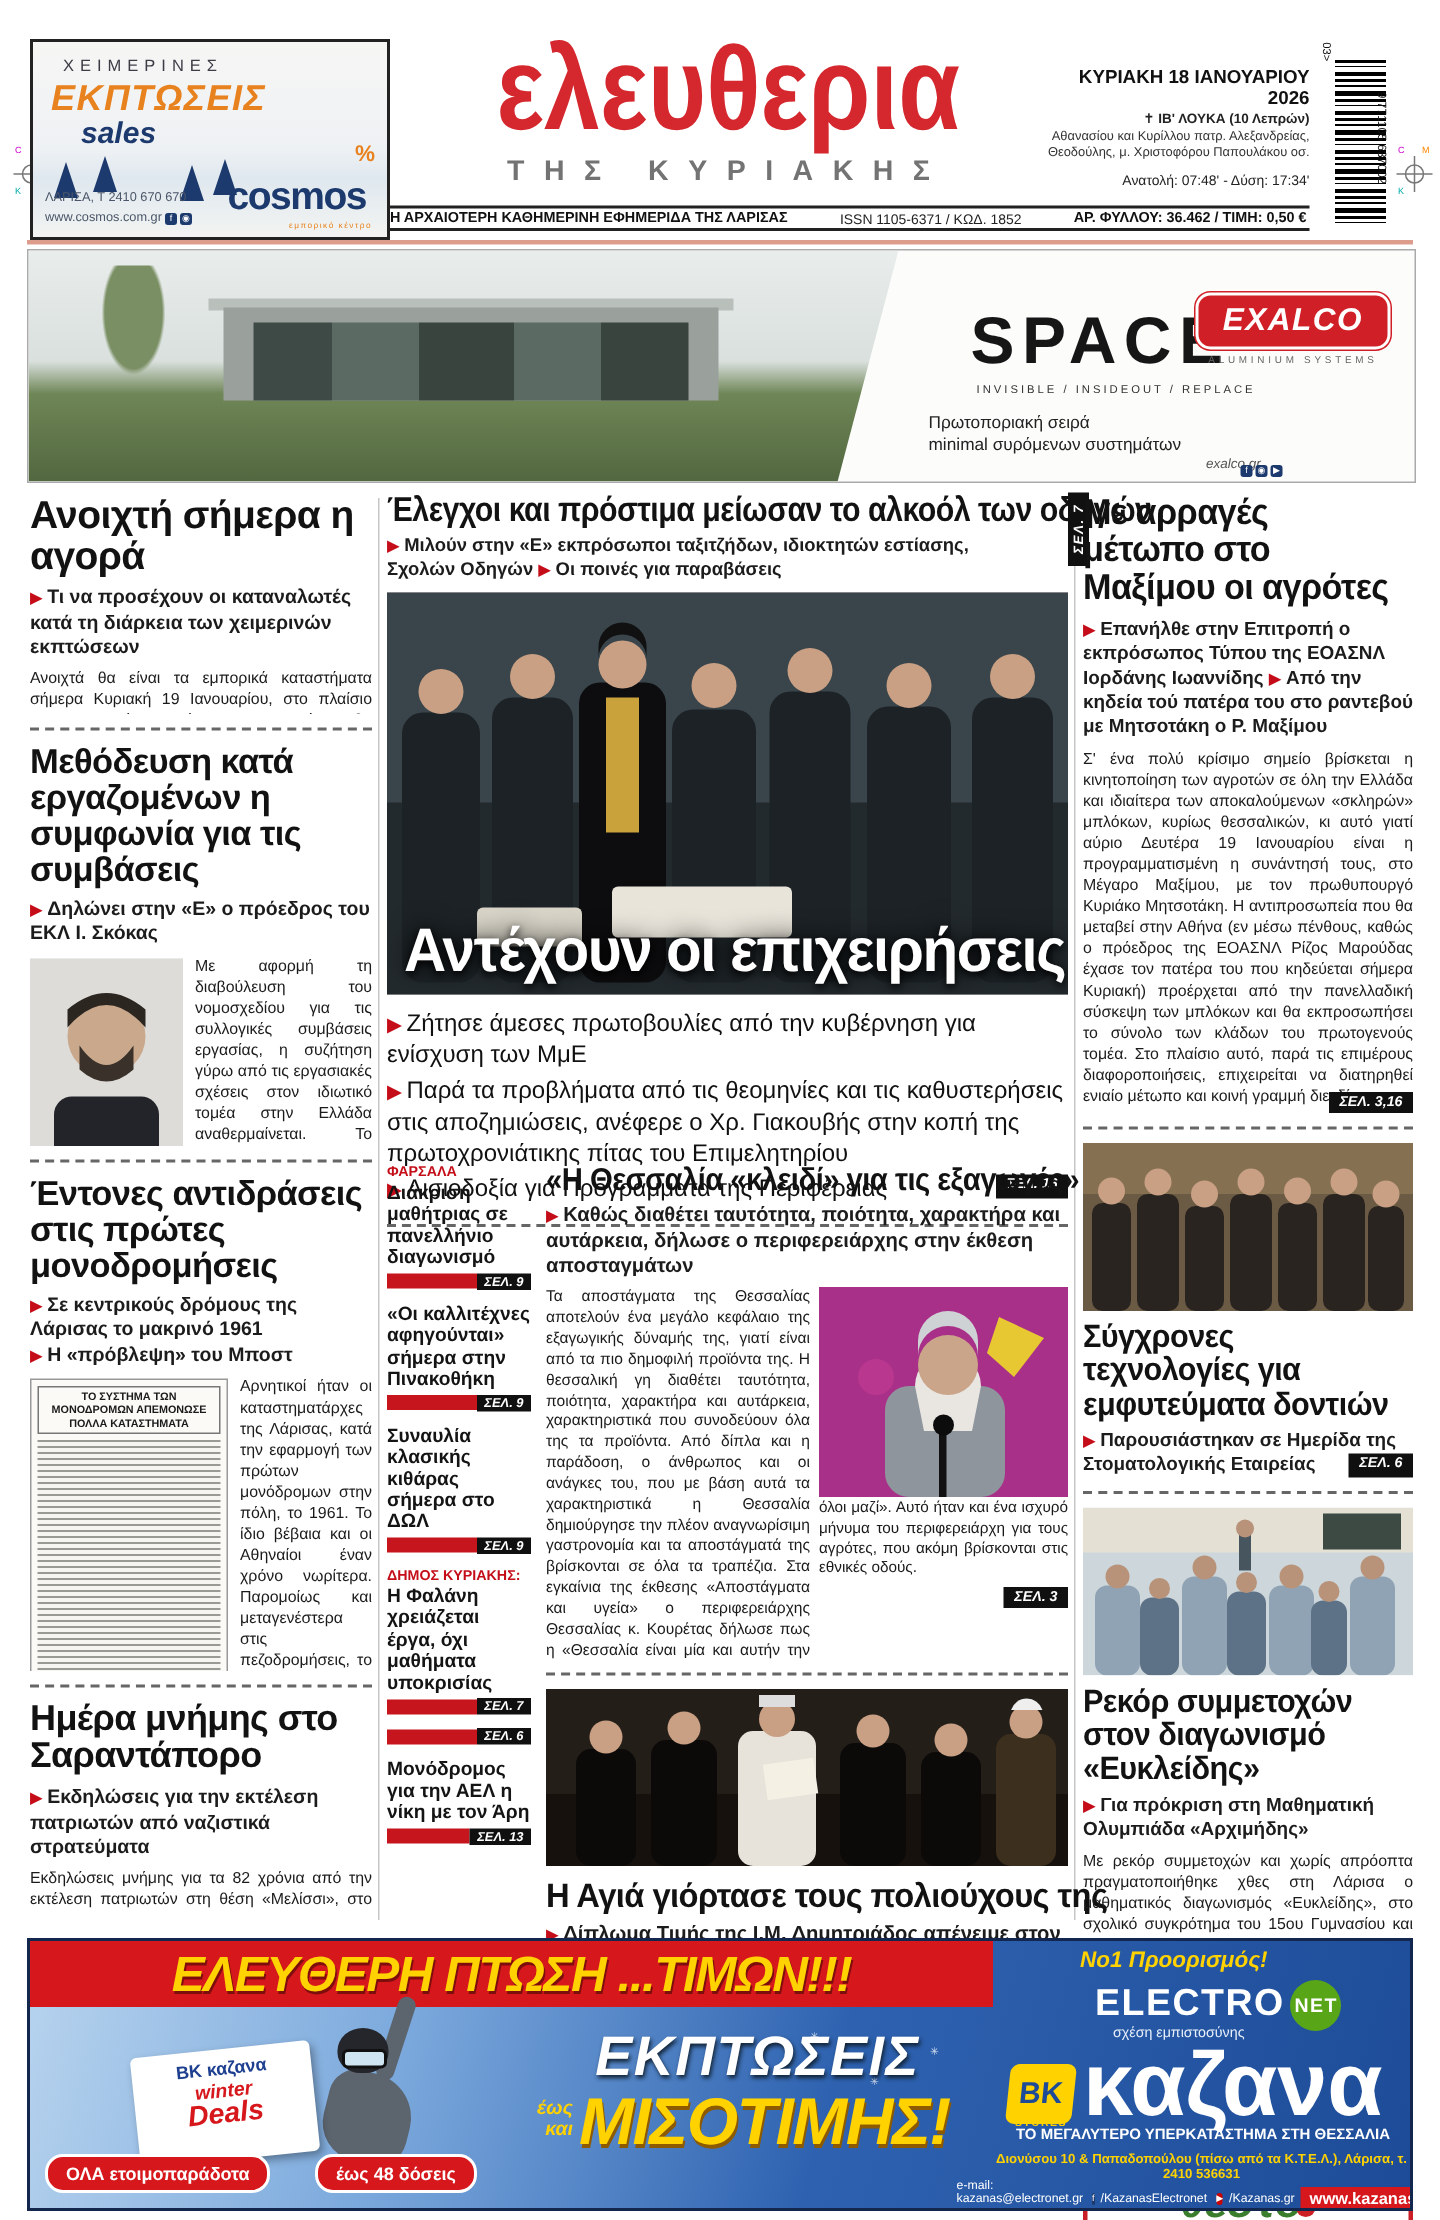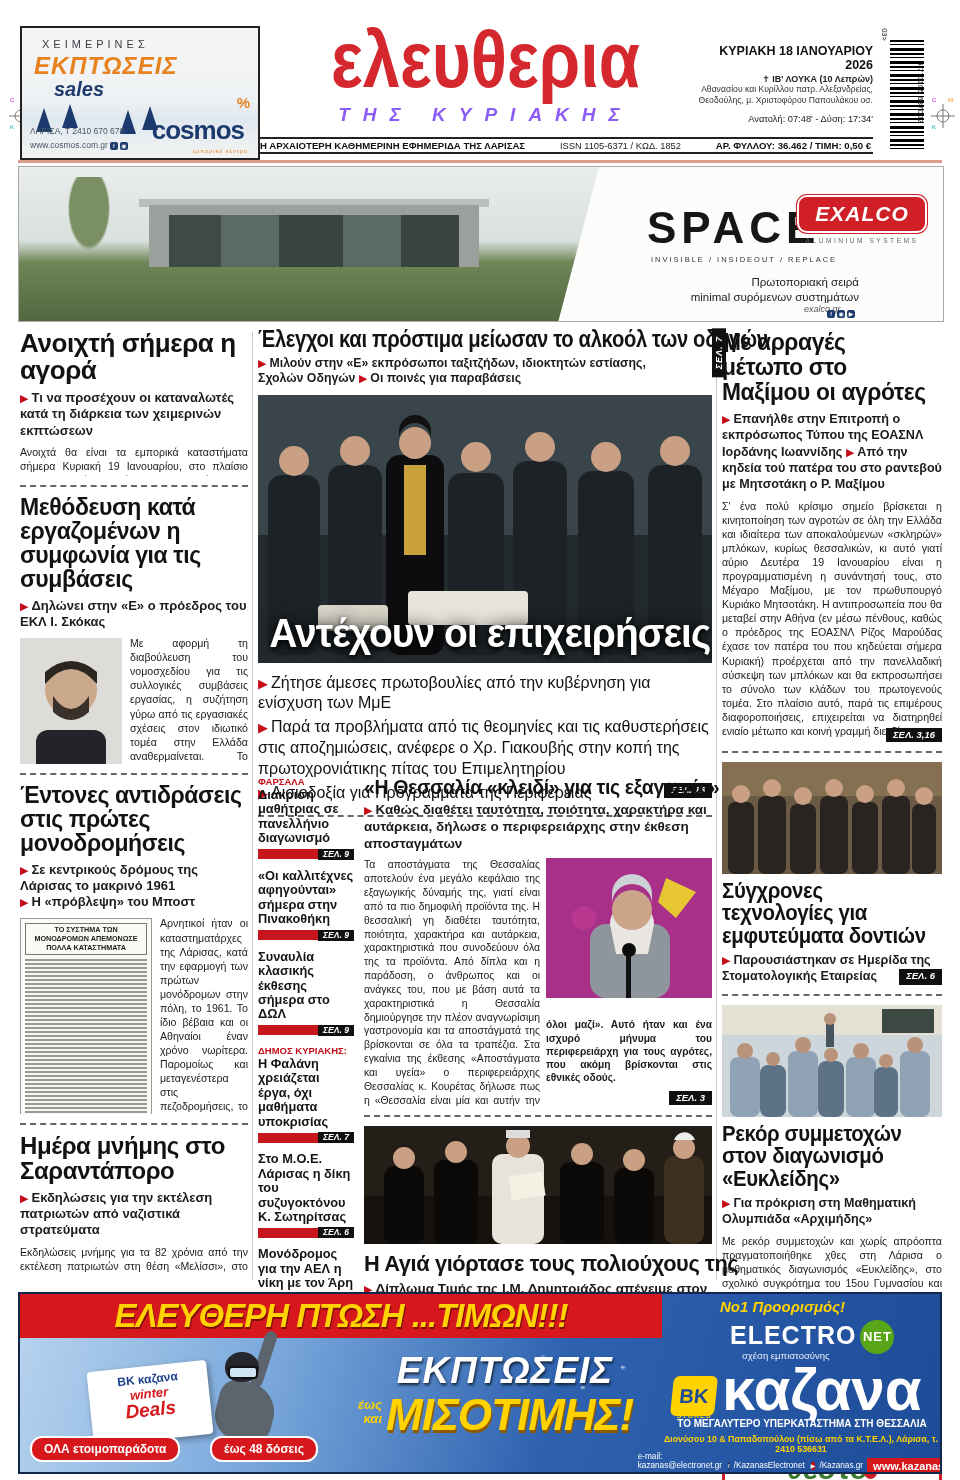--- a/index.html
+++ b/index.html
@@ -17,21 +17,21 @@
                  display:flex;align-items:center;justify-content:center;font-size:44px;font-weight:bold;color:#1d3a6e;}
   .cosmos .pct{position:absolute;right:8px;top:66px;font-size:15px;font-weight:bold;color:#e8821e;}
   .cosmos .tree{position:absolute;width:0;height:0;border-left:8px solid transparent;border-right:8px solid transparent;border-bottom:24px solid #1d3a6e;}
   .cosmos .phone{position:absolute;left:8px;bottom:22px;font-size:8.5px;color:#4a5668;}
   .cosmos .site{position:absolute;left:8px;bottom:8px;font-size:8.5px;color:#4a5668;}
   .cosmos .brand{position:absolute;right:14px;bottom:12px;font-size:26px;font-weight:bold;color:#1d3a6e;letter-spacing:-1px;}
   .cosmos .brandsub{position:absolute;right:10px;bottom:4px;font-size:5.5px;color:#e8821e;letter-spacing:1px;}
   .soc{display:inline-block;width:8px;height:8px;background:#1d3a6e;color:#fff;font-size:6px;line-height:8px;text-align:center;border-radius:2px;margin-left:2px;}
   .masthead-title{left:258px;top:14px;width:455px;text-align:center;font-size:67px;font-weight:800;
                   color:#d4282e;letter-spacing:0;transform:scaleY(1.18);transform-origin:top;white-space:nowrap;}
-  .masthead-sub{left:258px;top:104px;width:455px;text-align:center;font-size:19px;font-weight:bold;color:#8b5cf6;letter-spacing:13px;font-style:italic;}
+  .masthead-sub{left:258px;top:104px;width:455px;text-align:center;font-size:19px;font-weight:bold;color:#737373;letter-spacing:13px;}
   .datebox{left:695px;top:44px;width:178px;text-align:right;}
   .datebox .d1{font-size:12.5px;font-weight:bold;color:#111;}
   .datebox .d2{font-size:9px;font-weight:bold;color:#222;margin-top:2px;}
   .datebox .d3{font-size:8.6px;color:#333;line-height:1.25;}
   .datebox .sun{font-size:9.3px;color:#222;margin-top:9px;}
   .ruleband{left:258px;top:137px;width:615px;height:17px;border-top:2px solid #222;border-bottom:2px solid #222;
             display:flex;align-items:center;justify-content:space-between;padding:0 2px;box-sizing:border-box;}
   .ruleband .tag{font-size:9.6px;font-weight:bold;color:#111;}
   .ruleband .issn{font-size:9.3px;color:#222;}
   .ruleband .issue{font-size:9.6px;font-weight:bold;color:#111;}
@@ -44,21 +44,21 @@
   
   .exalco{left:18px;top:166px;width:924px;height:154px;border:1px solid #aaa;background:#fcfcfb;overflow:hidden;}
   .exalco .photo{position:absolute;left:0;top:0;width:580px;height:100%;clip-path:polygon(0 0,100% 0,93% 100%,0 100%);
                  background:linear-gradient(180deg,#e9edec 0%,#d9e0dd 48%,#6f8657 62%,#52673f 100%);}
   .exalco .bld{position:absolute;left:130px;top:38px;width:330px;height:62px;background:#9aa19d;}
   .exalco .glass{position:absolute;left:150px;top:48px;width:290px;height:52px;background:linear-gradient(90deg,#3e4a46 0 18%,#5b6a63 18% 38%,#39443f 38% 60%,#5b6a63 60% 80%,#39443f 80% 100%);}
   .exalco .roof{position:absolute;left:120px;top:32px;width:350px;height:8px;background:#b9bfbb;}
   .exalco .treeL{position:absolute;left:40px;top:10px;width:60px;height:90px;background:radial-gradient(ellipse at 50% 35%,#7a8f63 0 45%,transparent 50%);}
   .exalco .space{position:absolute;left:628px;top:36px;font-size:44px;font-weight:bold;letter-spacing:5px;color:#161616;}
   .exalco .spacetag{position:absolute;left:632px;top:88px;font-size:7.5px;letter-spacing:2px;color:#333;}
-  .exalco .adline{position:absolute;left:600px;top:108px;width:240px;text-align:right;font-size:11.5px;color:#222;line-height:1.3;}
+  .exalco .adline{position:absolute;left:600px;top:108px;width:240px;text-align:left;font-size:11.5px;color:#222;line-height:1.3;}
   .exalco .adsite{position:absolute;left:785px;top:137px;font-size:9px;color:#555;font-style:italic;}
   .exalco .adsoc{position:absolute;left:806px;top:135px;}
   .exalco .exlogo{position:absolute;right:18px;top:30px;width:126px;height:34px;background:#d01f26;border-radius:8px;
                   color:#fff;font-weight:bold;font-style:italic;font-size:21px;display:flex;align-items:center;justify-content:center;letter-spacing:1px;box-shadow:0 0 0 2px #fff,0 0 0 3px #d01f26;}
   .exalco .exsub{position:absolute;right:18px;top:70px;width:126px;text-align:center;font-size:6.6px;letter-spacing:2.5px;color:#666;}
   
   .vrule{width:1px;background:#c6c6c6;top:332px;height:948px;}
   .colL{left:20px;top:330px;width:228px;}
   .colC{left:258px;top:328px;width:454px;}
   .colR{left:722px;top:330px;width:220px;}
@@ -87,21 +87,21 @@
   .brief .bt{font-size:12.8px;font-weight:bold;line-height:1.13;color:#141414;}
   .barrow{display:flex;align-items:center;margin-top:3px;}
   .barrow .redbar{flex:1;height:10px;background:#c6151d;}
   .barrow .badge{font-size:8.6px;padding:0 5px 1px;}
   .subR{position:absolute;left:106px;top:448px;width:348px;}
   .thes-title{font-size:21px;white-space:nowrap;transform:scaleX(0.93);transform-origin:left;}
   .thes-cols{display:flex;margin-top:6px;}
   .thes-body{width:176px;font-size:10.4px;line-height:1.33;text-align:justify;}
   .thes-right{width:166px;margin-left:6px;}
   .thes-photo{position:relative;width:166px;height:140px;background:#a23283;overflow:hidden;}
-  .thes-cap{font-size:10.2px;line-height:1.3;text-align:justify;margin-top:20px;font-weight:bold;}
+  .thes-cap{font-size:10.2px;line-height:1.3;text-align:justify;margin-top:1px;}
   .photo-generic{position:relative;overflow:hidden;}
   .agia-title{font-size:22.5px;white-space:nowrap;transform:scaleX(0.97);transform-origin:left;}
   
   .r-title{font-size:21.5px;transform:scaleX(0.95);transform-origin:left;}
   .r-b{font-size:12.6px;font-weight:bold;line-height:1.3;color:#1c1c1c;}
   .photoR{width:220px;height:112px;position:relative;overflow:hidden;margin:6px 0;}
   .thesto{border:3px solid #cb1f27;margin-top:8px;padding:8px 10px 10px;overflow:hidden;}
   .thesto .logo{text-align:center;font-size:30px;font-weight:bold;font-style:italic;color:#3a7d2c;line-height:1;}
   .thesto .apple{display:inline-block;width:13px;height:13px;background:#cc2024;border-radius:50%;margin-left:-4px;}
   
@@ -341,36 +341,35 @@
           </div>
       </div>
       <div class="brief">
         <div class="bt">«Οι καλλιτέχνες αφηγούνται» σήμερα στην Πινακοθήκη</div>
         <div class="barrow">
             <div class="redbar"></div>
             <span class="badge">ΣΕΛ. 9</span>
           </div>
       </div>
       <div class="brief">
-        <div class="bt">Συναυλία κλασικής έκθεσης σήμερα στο ΔΩΛ</div>
+        <div class="bt">Συναυλία κλασικής κιθάρας σήμερα στο ΔΩΛ</div>
         <div class="barrow">
             <div class="redbar"></div>
             <span class="badge">ΣΕΛ. 9</span>
           </div>
       </div>
       <div class="brief">
         <div class="kick">ΔΗΜΟΣ ΚΥΡΙΑΚΗΣ:</div>
         <div class="bt">Η Φαλάνη χρειάζεται έργα, όχι μαθήματα υποκρισίας</div>
         <div class="barrow">
             <div class="redbar"></div>
             <span class="badge">ΣΕΛ. 7</span>
           </div>
       </div>
       <div class="brief">
-        <div class="bt">Στο Μ.Ο.Ε. Λάρισας η δίκη του συζυγοκτόνου Κ. Σωτηρίτσας</div>
         <div class="barrow">
             <div class="redbar"></div>
             <span class="badge">ΣΕΛ. 6</span>
           </div>
       </div>
       <div class="brief">
         <div class="bt">Μονόδρομος για την ΑΕΛ η νίκη με τον Άρη</div>
         <div class="barrow">
             <div class="redbar"></div>
             <span class="badge">ΣΕΛ. 13</span>

